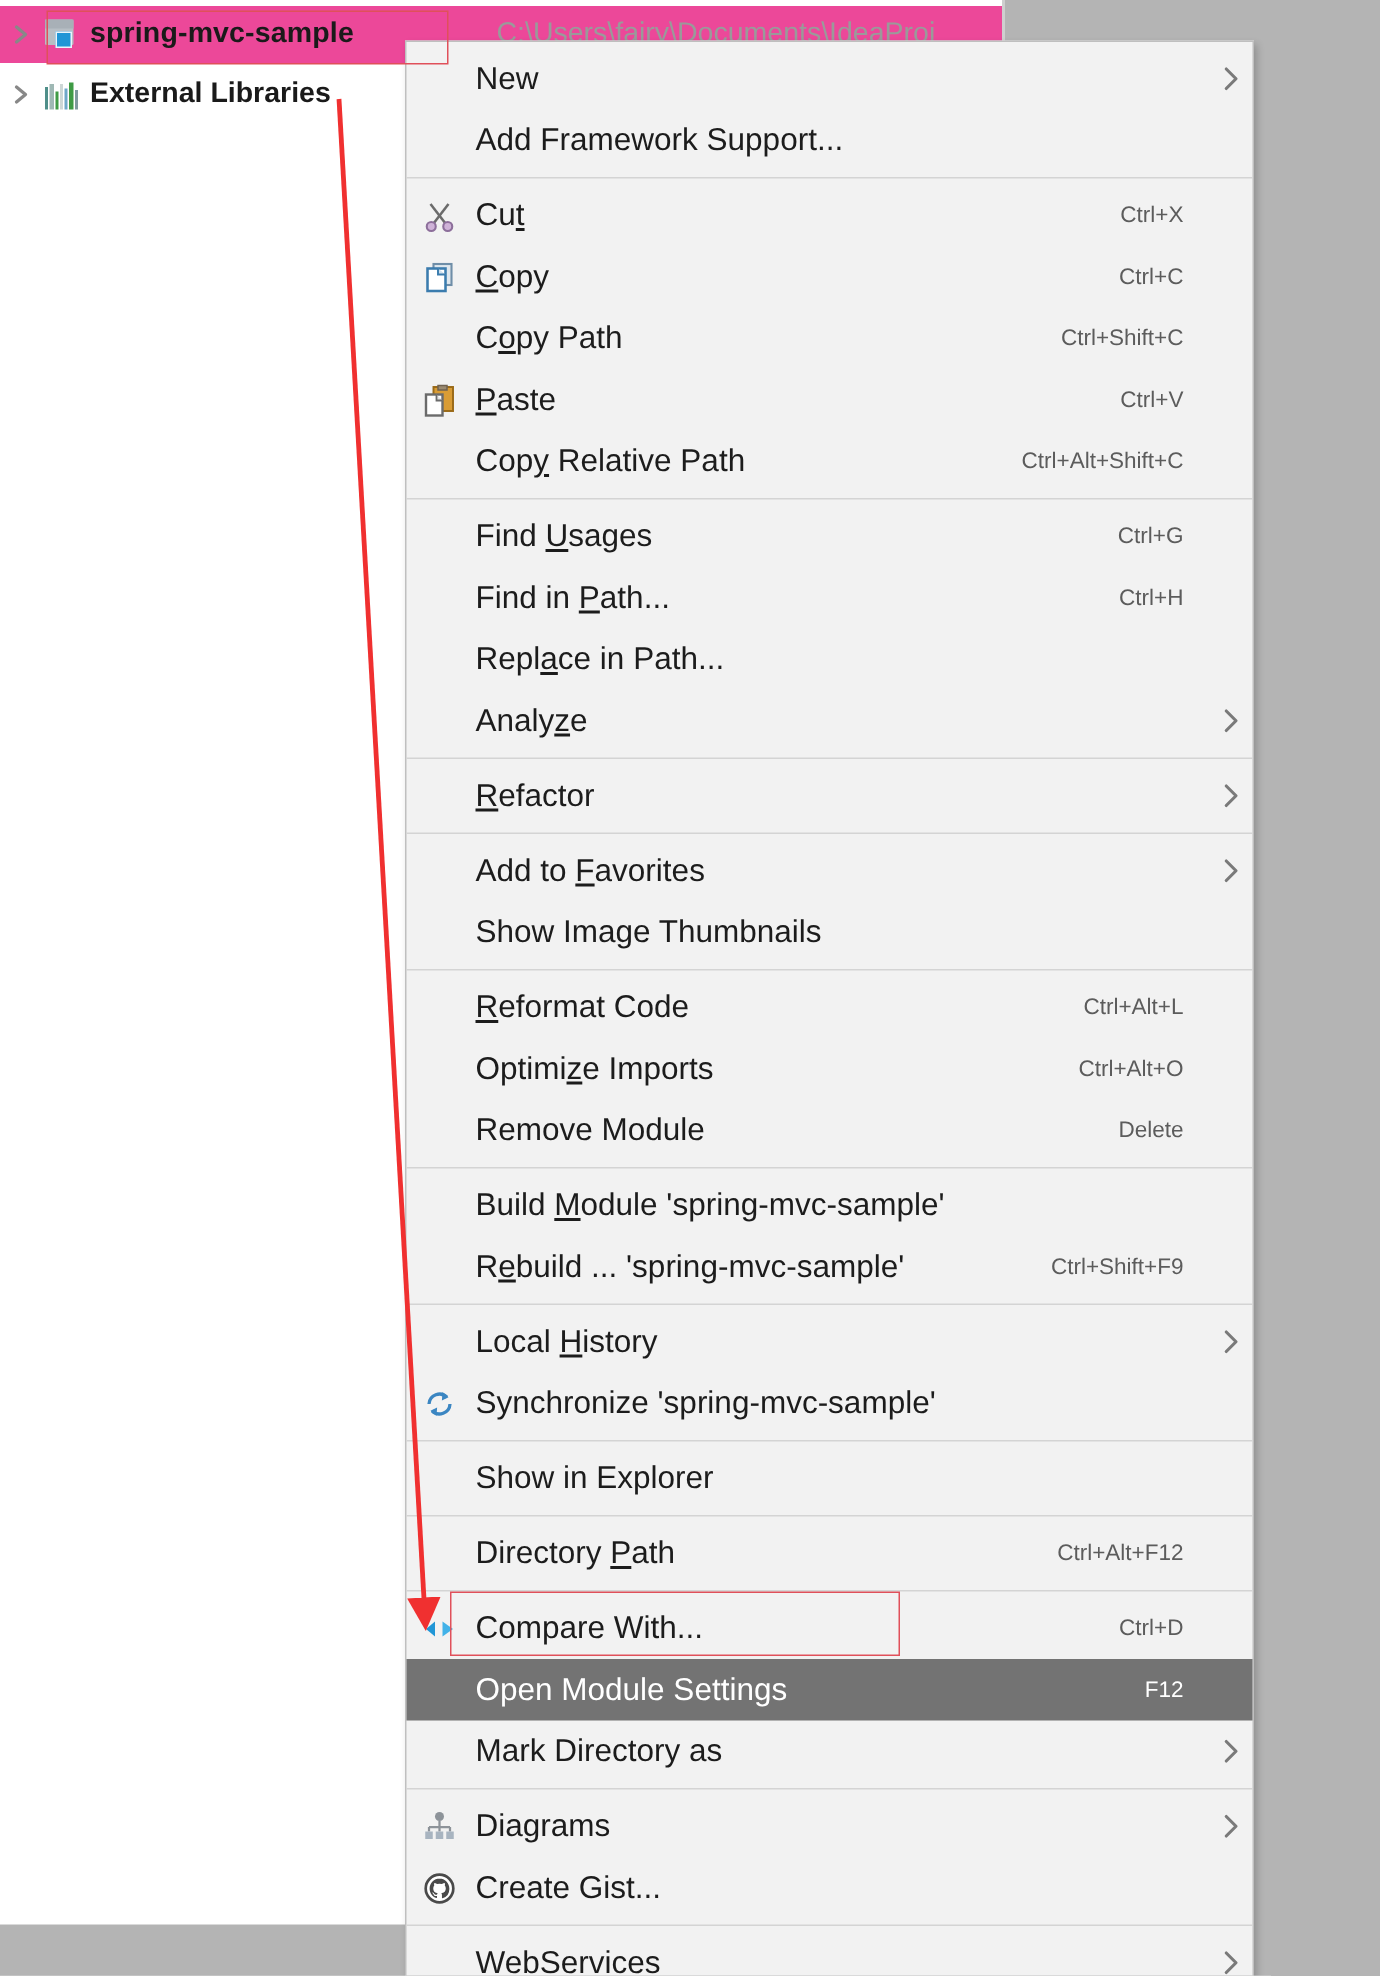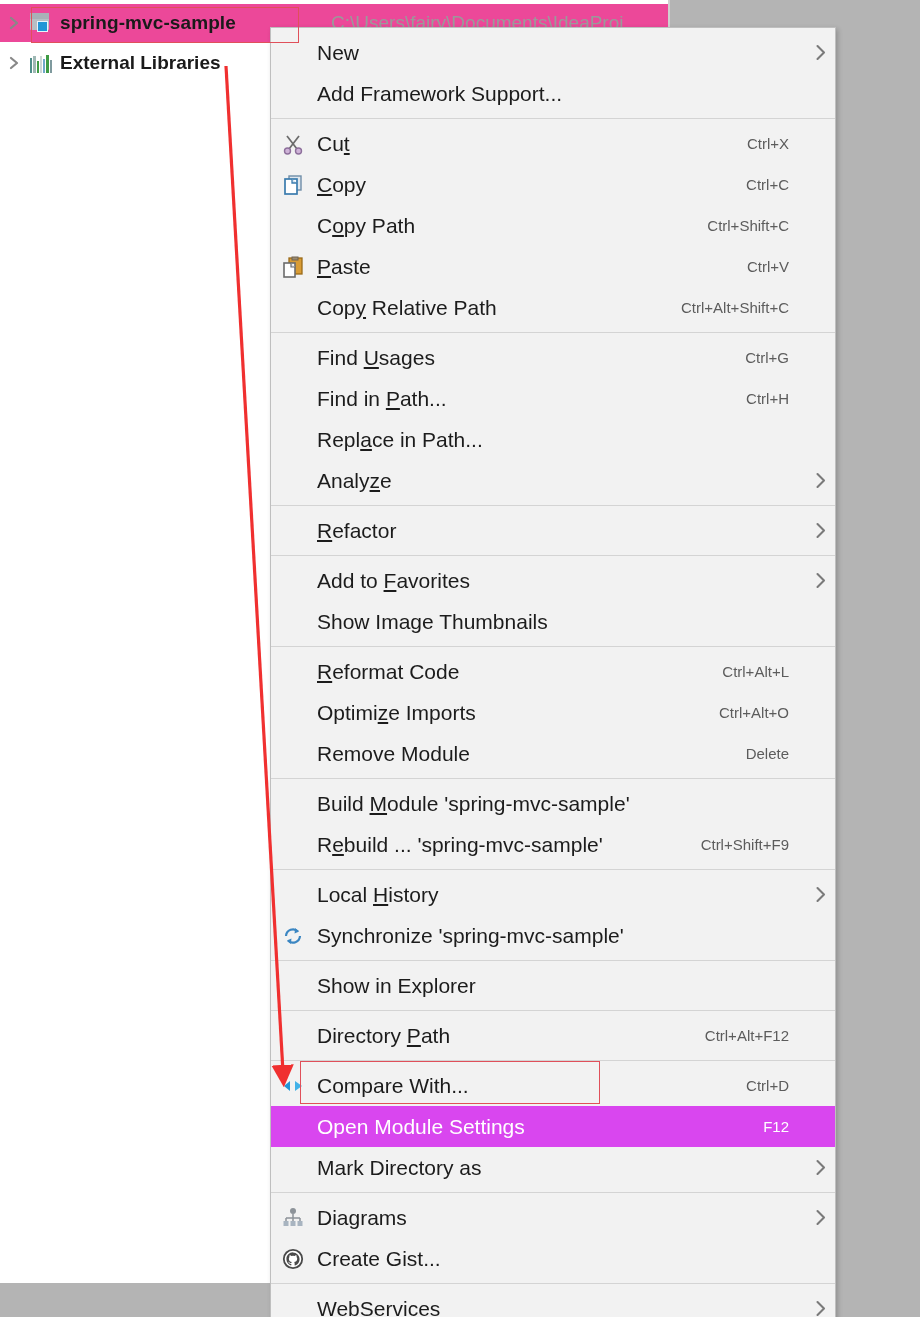--- a/index.html
+++ b/index.html
@@ -61,21 +61,21 @@
     background: #f2f2f2;
     border: 1px solid #bfbfbf;
     box-shadow: 2px 2px 5px rgba(0,0,0,.20);
     padding: 4px 0 4px 0;
   }
   .menu-item {
     position: relative; display: flex; align-items: center;
     height: 41px; padding-left: 2px;
     font-size: 21px; color: #1c1c1c; white-space: nowrap; justify-content: center;
   }
-  .menu-item.selected { background: #d946ef; color: #ffffff; }
+  .menu-item.selected { background: #737373; color: #ffffff; }
   .mi-icon { width: 42px; height: 41px; flex: none; position: relative; }
   .mi-icon svg { position: absolute; left: 9px; top: 10px; }
   .mi-label { flex: 1; padding-left: 2px; }
   .mi-label u { text-decoration: underline; text-underline-offset: 2px; }
   .mi-shortcut { color: #5c5c5c; padding-right: 16px; font-size: 15px; }
   .menu-item.selected .mi-shortcut { color: #ffffff; }
   .mi-arrow { width: 30px; flex: none; display: flex; justify-content: center; }
   .mi-arrow svg { display: block; }
   .mi-spacer { width: 30px; flex: none; }
   .separator { height: 1px; background: #d4d4d4; margin: 4px 0; }

